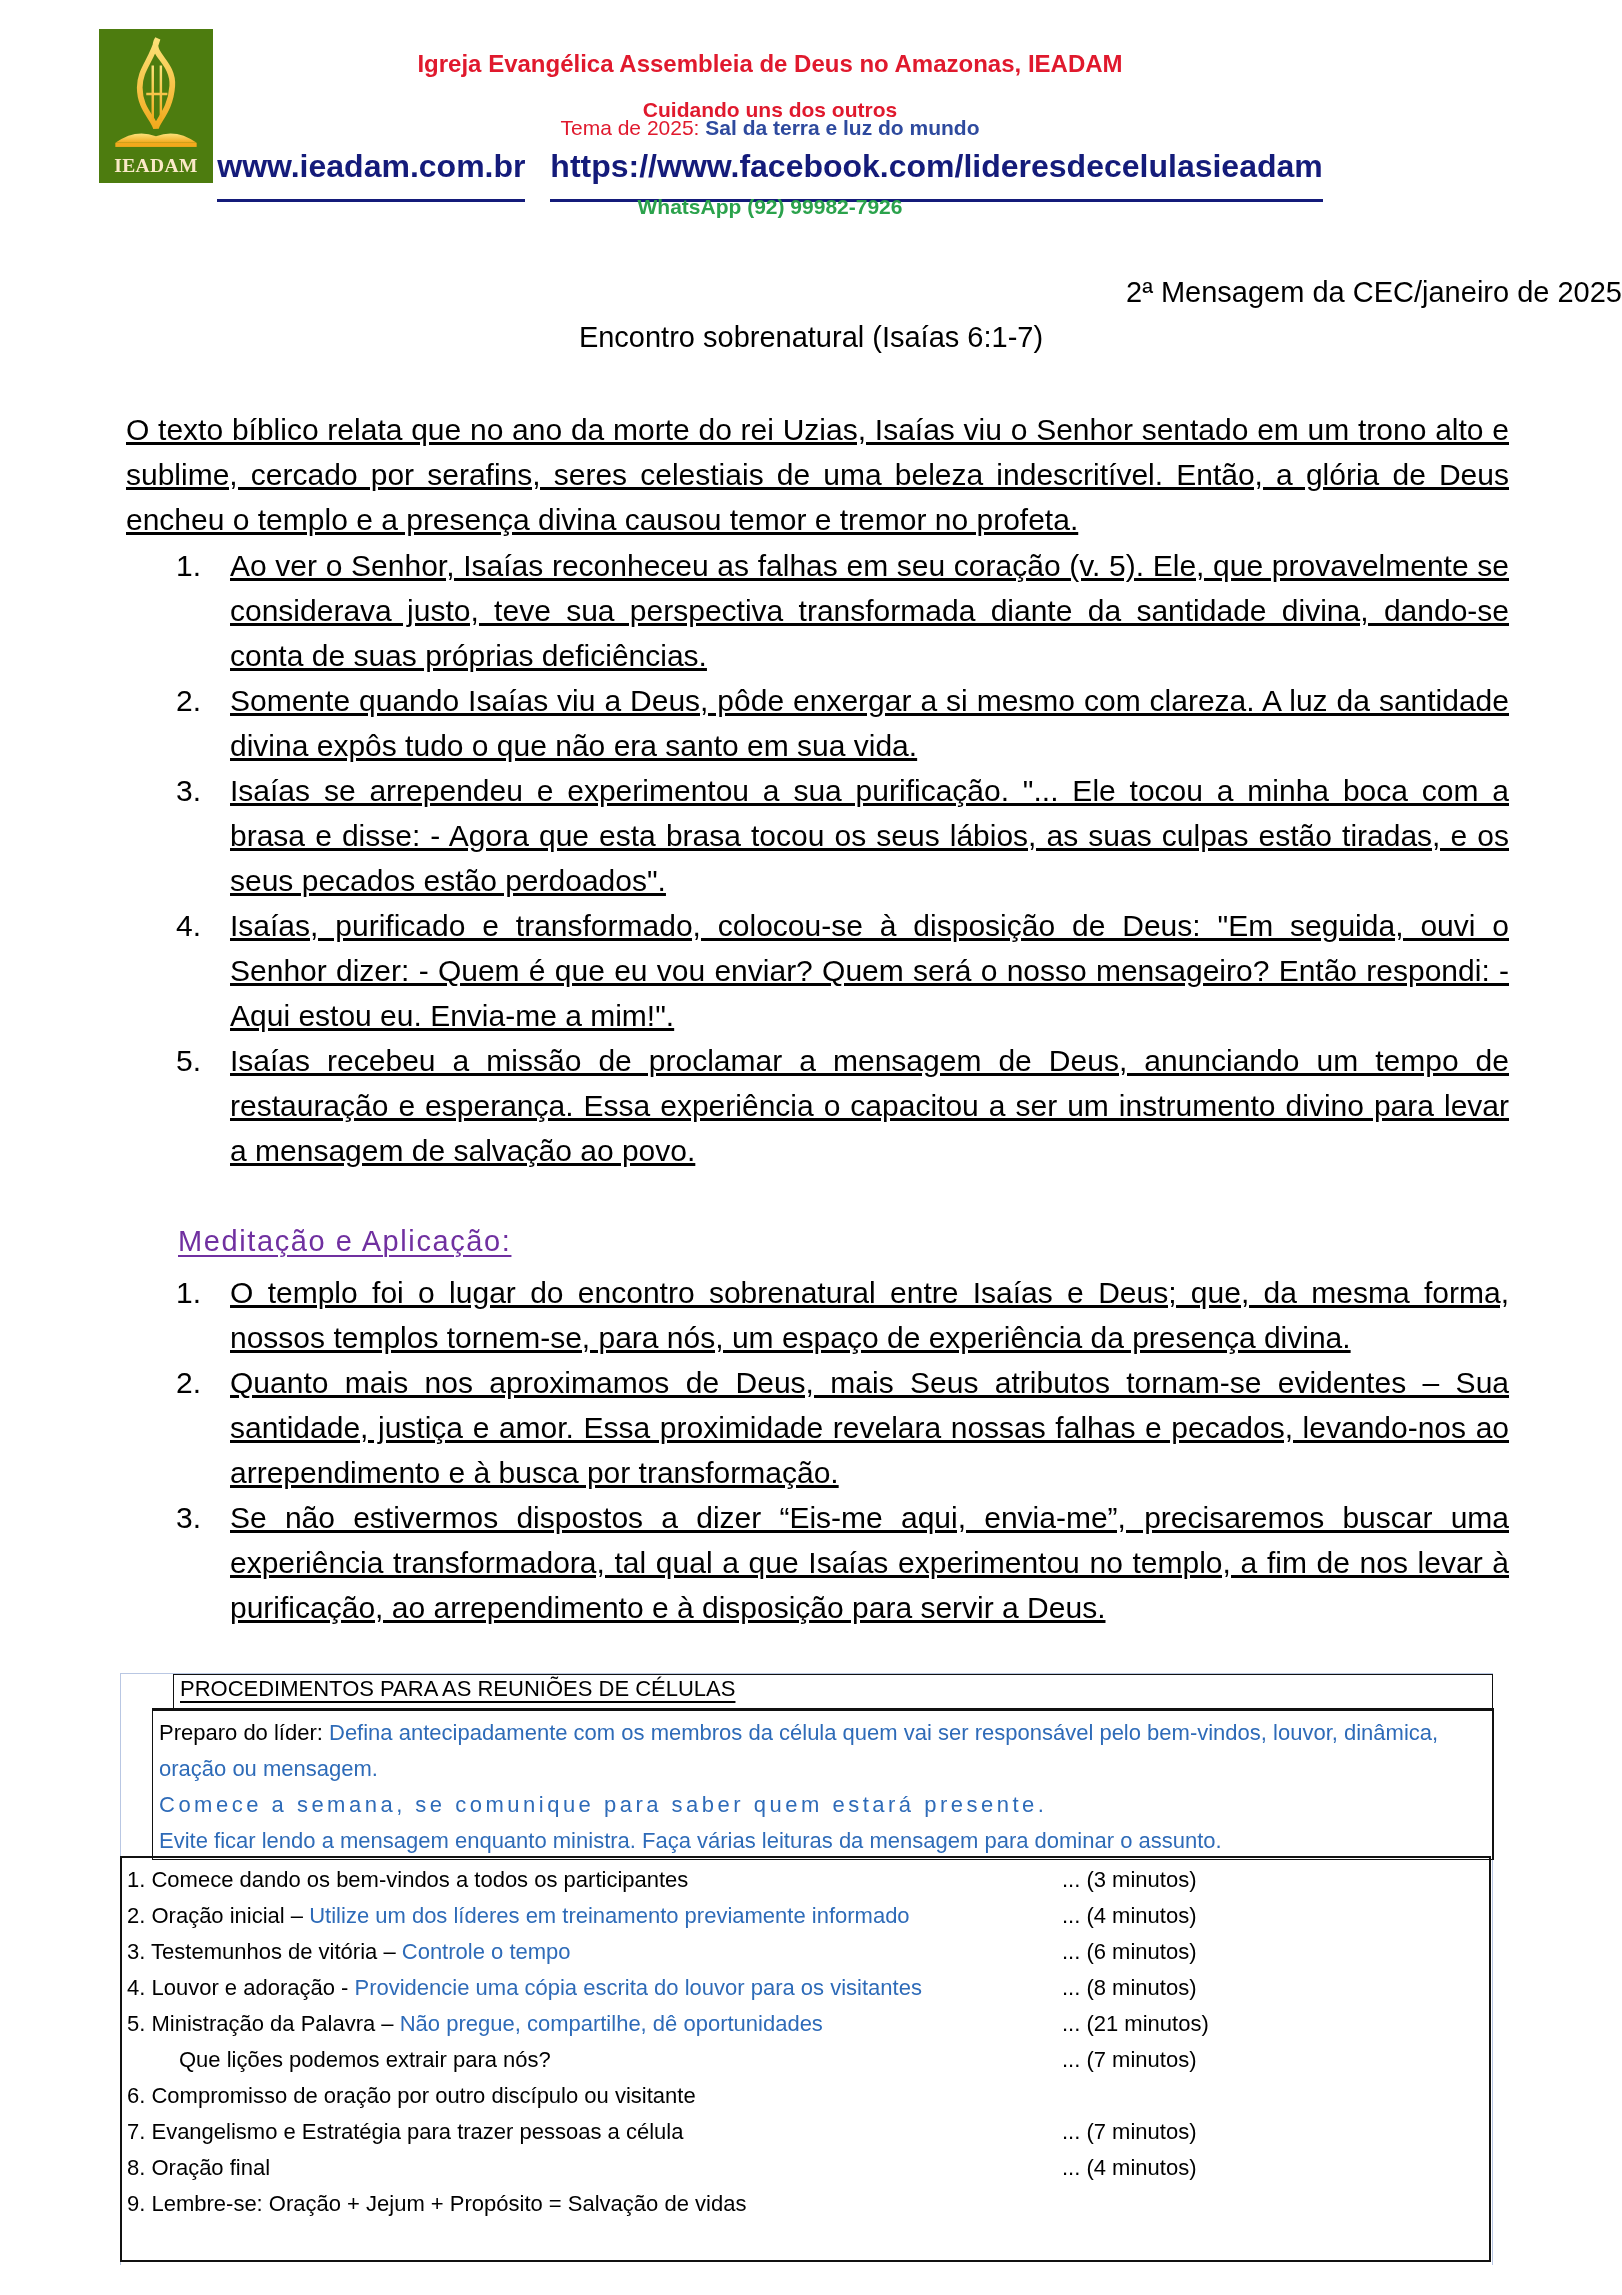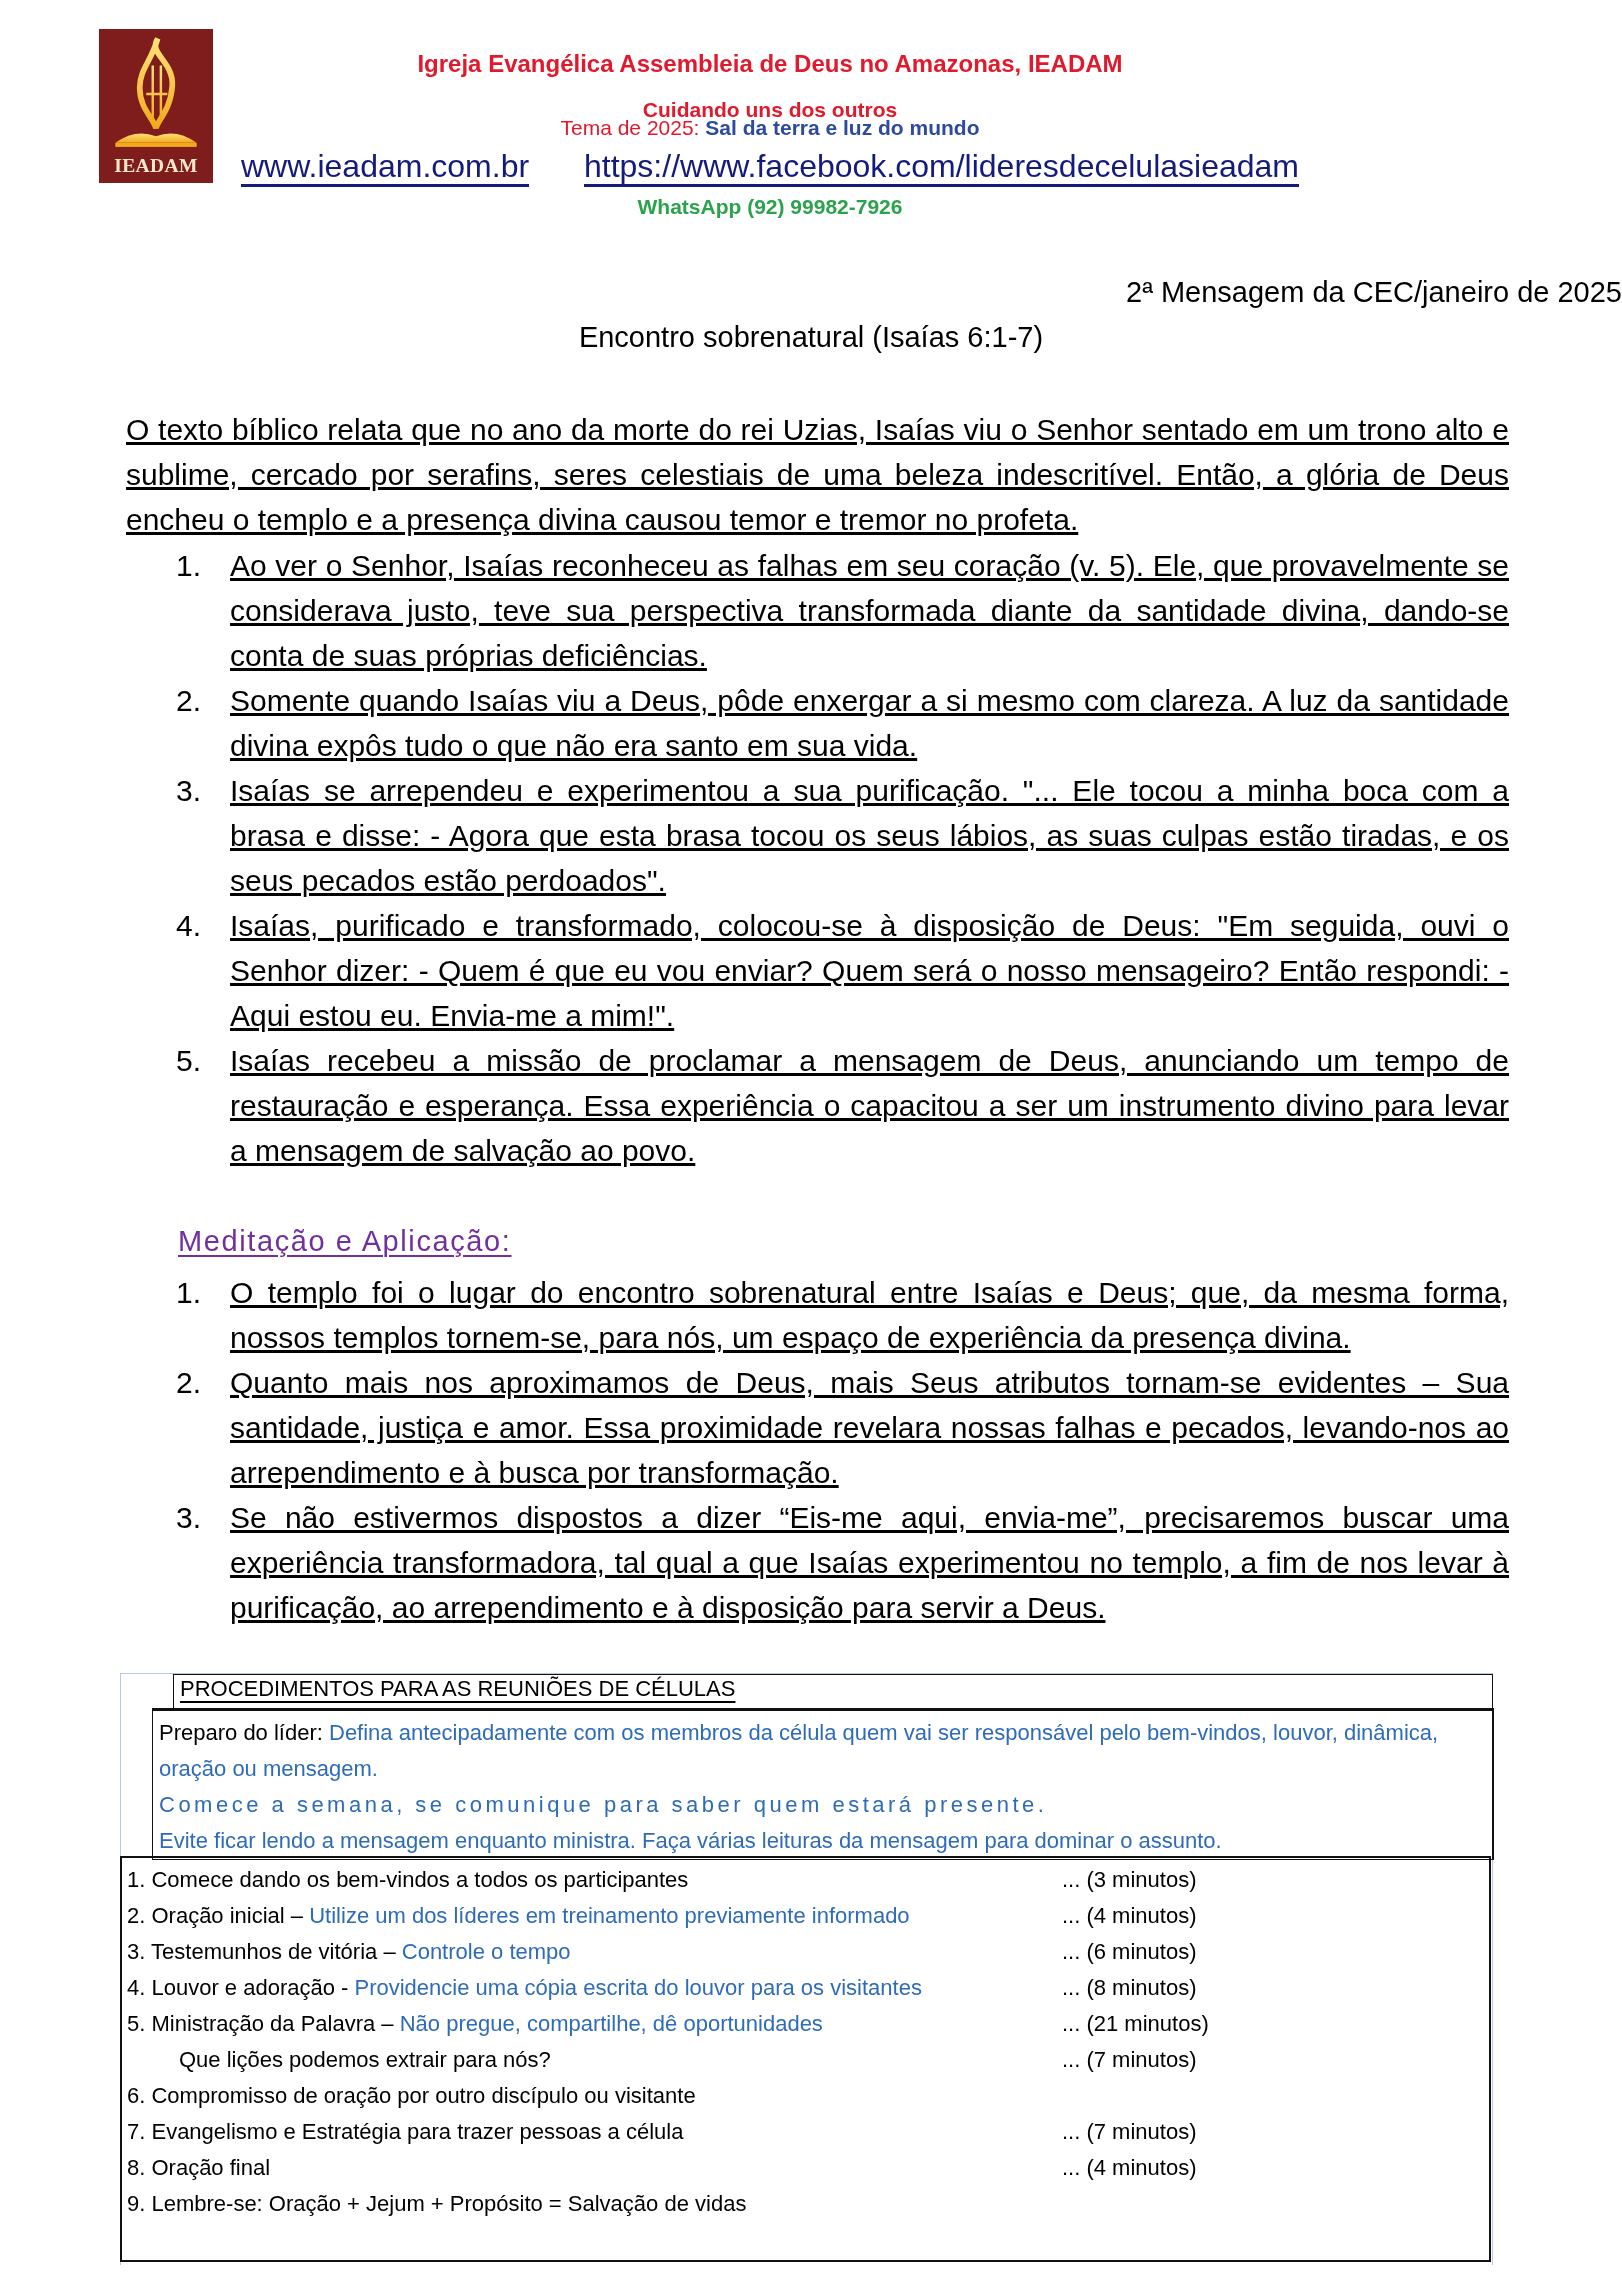--- a/index.html
+++ b/index.html
@@ -1,33 +1,33 @@
 <!DOCTYPE html>
 <html style="font-size:13px"><head>
 <meta charset="utf-8">
 <style>
   html, body { margin: 0; padding: 0; background: #ffffff; }
   body { width: 1622px; height: 2295px; position: relative; overflow: hidden;
          font-family: "Liberation Sans", sans-serif; color: #000; }
   .abs { position: absolute; }
 
   
-  .logo { left: 99px; top: 29px; width: 114px; height: 154px; background: #7f1d1d; }
+  .logo { left: 99px; top: 29px; width: 114px; height: 154px; background: #4d7c0f; }
   .logo svg { display: block; }
   .logo-text { position: absolute; left: 0; right: 0; bottom: 6.5px; text-align: center;
                font-family: "Liberation Serif", serif; font-weight: bold; font-size: 19.5px; color: #fbe9c8; letter-spacing: 0.4px; }
 
   
   .hdr { left: 0; width: 1540px; text-align: center; white-space: nowrap; }
   .hdr-title { top: 50px; font-size: 24px; font-weight: bold; color: #e0192d; }
   .hdr-sub { top: 86px; font-size: 21px; font-weight: bold; color: #e0192d; margin-top: 12px; }
   .hdr-theme { top: 116px; font-size: 21px; color: #e0192d; }
   .hdr-theme .theme-val { color: #2e4a9e; font-weight: bold; }
   .hdr-links { top: 148px; font-size: 32px; color: #141b7a; }
-  .hdr-links a { color: #141b7a; text-decoration: none; border-bottom: 3.2px solid #141b7a; padding-bottom: 0px; margin: 0 23px; }
+  .hdr-links a { color: #141b7a; text-decoration: none; border-bottom: 3.2px solid #141b7a; padding-bottom: 15px; margin: 0 8px; font-weight: bold; }
   .hdr-wa { top: 195px; font-size: 21px; font-weight: bold; color: #2ba24c; }
 
   
   .doc-title { left: 0; width: 1622px; text-align: center; font-size: 29px; }
   .t1 { top: 276px; text-align: right; }
   .t2 { top: 321px; }
 
   
   .body-block { left: 126px; width: 1383px; font-size: 30px; line-height: 45px; text-align: justify; text-decoration: underline; }
   .intro { top: 407px; }

